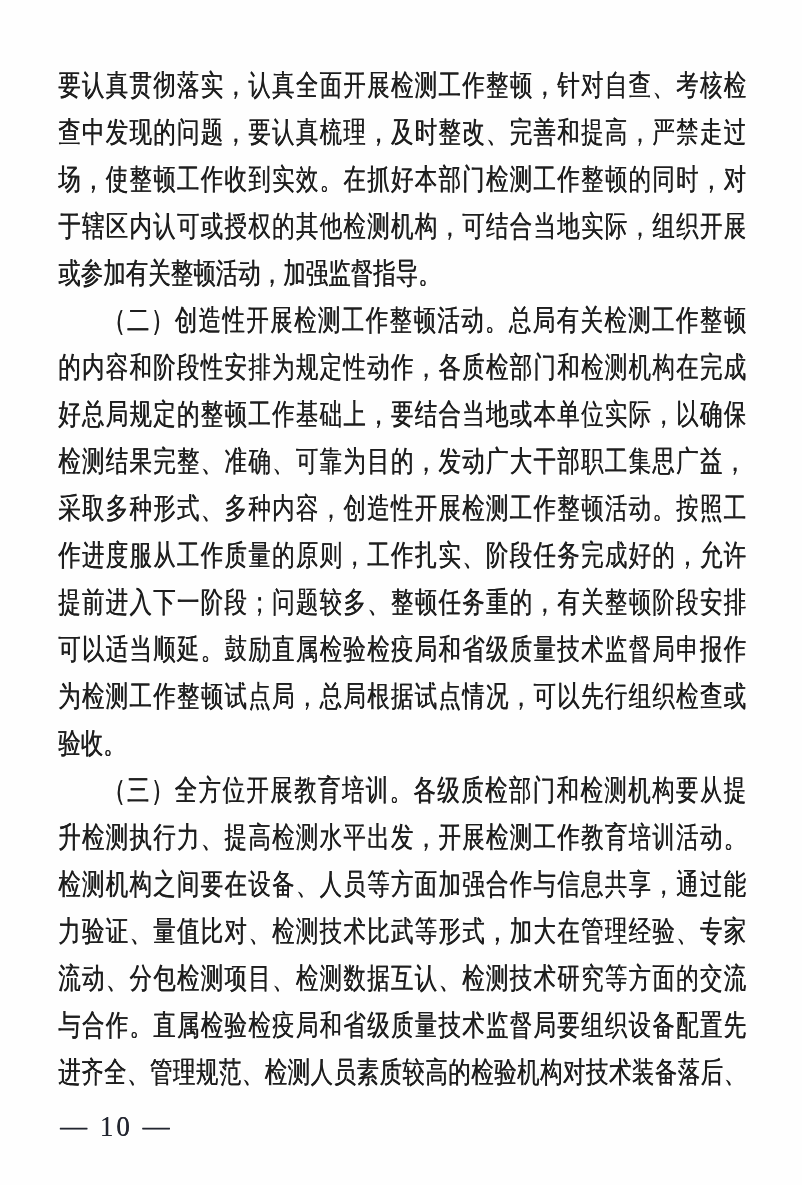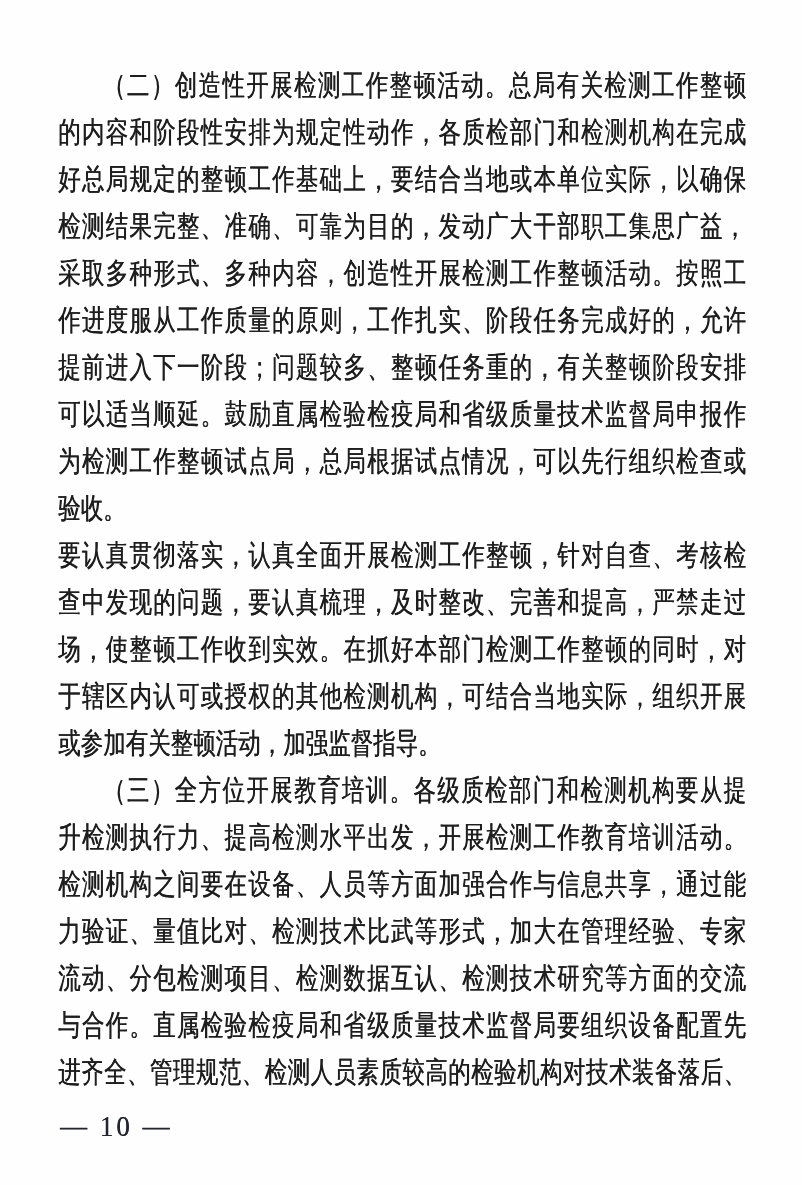--- a/index.html
+++ b/index.html
@@ -57,38 +57,38 @@
     text-shadow: 0.3px 0 0 currentColor;
   }
 </style>
 </head>
 <body>
 
 <div class="page">
   <div class="textblock">
 
     <div class="para">
+      <div class="line">要认真贯彻落实，认真全面开展检测工作整顿，针对自查、考核检</div>
+      <div class="line">查中发现的问题，要认真梳理，及时整改、完善和提高，严禁走过</div>
+      <div class="line">场，使整顿工作收到实效。在抓好本部门检测工作整顿的同时，对</div>
+      <div class="line">于辖区内认可或授权的其他检测机构，可结合当地实际，组织开展</div>
+      <div class="line short">或参加有关整顿活动，加强监督指导。</div>
+    </div>
+
+    <div class="para">
       <div class="line indent">（二）创造性开展检测工作整顿活动。总局有关检测工作整顿</div>
       <div class="line">的内容和阶段性安排为规定性动作，各质检部门和检测机构在完成</div>
       <div class="line">好总局规定的整顿工作基础上，要结合当地或本单位实际，以确保</div>
       <div class="line">检测结果完整、准确、可靠为目的，发动广大干部职工集思广益，</div>
       <div class="line">采取多种形式、多种内容，创造性开展检测工作整顿活动。按照工</div>
       <div class="line">作进度服从工作质量的原则，工作扎实、阶段任务完成好的，允许</div>
       <div class="line">提前进入下一阶段；问题较多、整顿任务重的，有关整顿阶段安排</div>
       <div class="line">可以适当顺延。鼓励直属检验检疫局和省级质量技术监督局申报作</div>
       <div class="line">为检测工作整顿试点局，总局根据试点情况，可以先行组织检查或</div>
       <div class="line short">验收。</div>
-    </div>
-
-    <div class="para">
-      <div class="line">要认真贯彻落实，认真全面开展检测工作整顿，针对自查、考核检</div>
-      <div class="line">查中发现的问题，要认真梳理，及时整改、完善和提高，严禁走过</div>
-      <div class="line">场，使整顿工作收到实效。在抓好本部门检测工作整顿的同时，对</div>
-      <div class="line">于辖区内认可或授权的其他检测机构，可结合当地实际，组织开展</div>
-      <div class="line short">或参加有关整顿活动，加强监督指导。</div>
     </div>
 
     <div class="para">
       <div class="line indent">（三）全方位开展教育培训。各级质检部门和检测机构要从提</div>
       <div class="line">升检测执行力、提高检测水平出发，开展检测工作教育培训活动。</div>
       <div class="line">检测机构之间要在设备、人员等方面加强合作与信息共享，通过能</div>
       <div class="line">力验证、量值比对、检测技术比武等形式，加大在管理经验、专家</div>
       <div class="line">流动、分包检测项目、检测数据互认、检测技术研究等方面的交流</div>
       <div class="line">与合作。直属检验检疫局和省级质量技术监督局要组织设备配置先</div>
       <div class="line">进齐全、管理规范、检测人员素质较高的检验机构对技术装备落后、</div>

